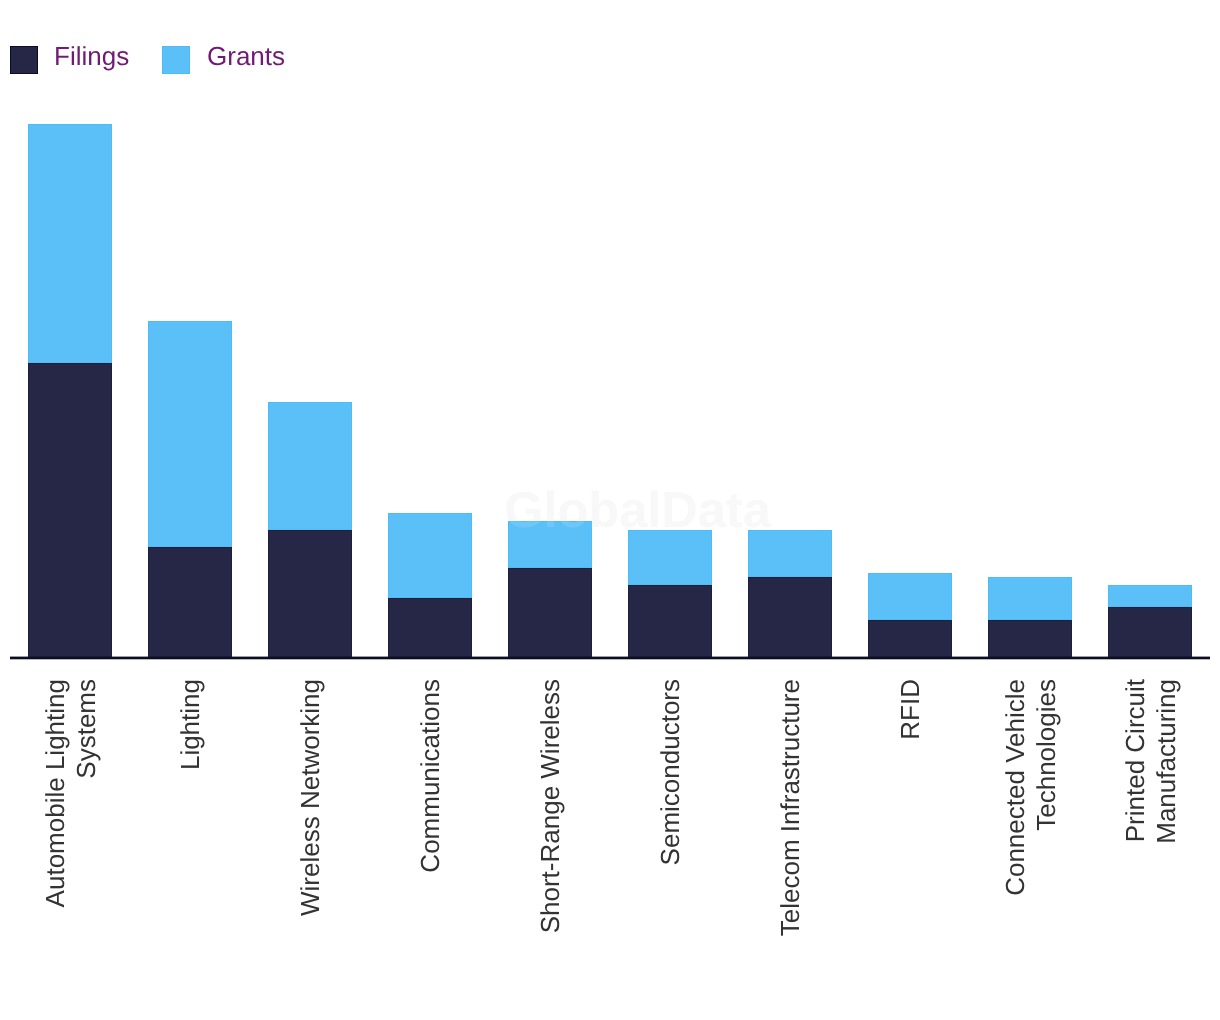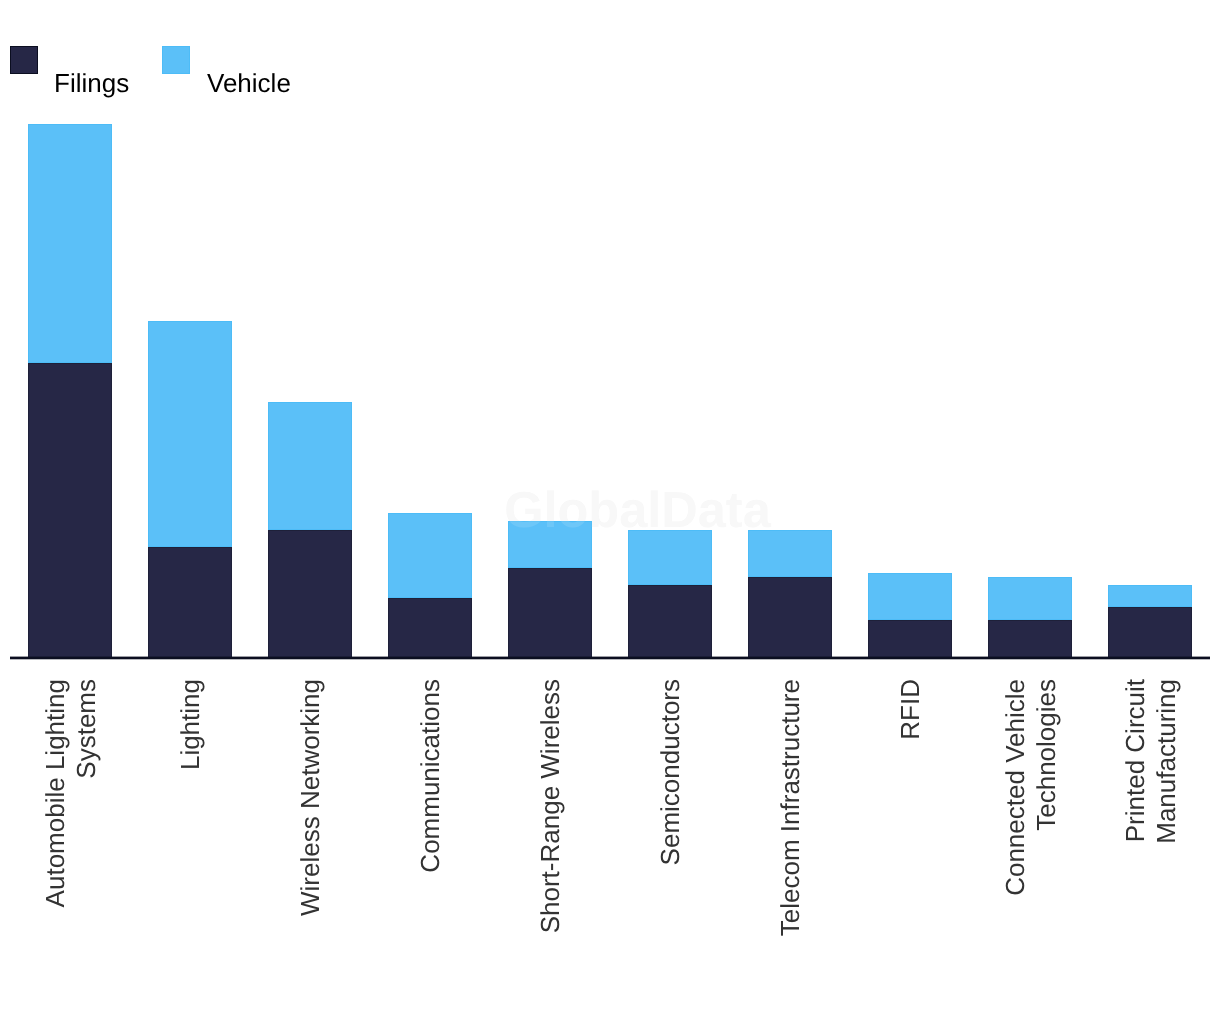--- a/index.html
+++ b/index.html
@@ -2,38 +2,38 @@
 <html><head>
 <meta charset="utf-8">
 <title>Chart</title>
 <style>
   html,body{margin:0;padding:0;}
   body{width:1220px;height:1020px;background:#ffffff;font-family:"Liberation Sans",sans-serif;overflow:hidden;-webkit-font-smoothing:antialiased;text-rendering:geometricPrecision;}
   .wrap{position:relative;width:1220px;height:1020px;}
   
   .legend{position:absolute;left:0;top:0;width:1220px;height:100px;}
   .legend-swatch{position:absolute;top:46px;width:26px;height:26px;border:1px solid #0b0e20;}
-  .legend-label{position:absolute;font-size:26px;color:#000000;line-height:26px;white-space:nowrap;top:43.0px;transform:translateZ(0);margin-top:27px;}
+  .legend-label{position:absolute;font-size:26px;color:#701a75;line-height:26px;white-space:nowrap;top:43.0px;transform:translateZ(0);}
   
   .plot{position:absolute;left:0;top:0;width:1220px;height:1020px;}
   .bars{position:absolute;left:0;top:0;}
   .axis{position:absolute;left:0;top:0;pointer-events:none;}
   .watermark{position:absolute;left:476.2px;top:479.7px;font-size:50.5px;font-weight:bold;color:#f7f7f7;letter-spacing:0px;white-space:nowrap;transform:translateZ(0);margin-left:28px;}
   .watermark-over{color:rgba(255,255,255,0.12);}
   .tick{position:absolute;top:679px;transform-origin:0 0;transform:translateZ(0) rotate(-90deg) translateX(-100%);font-size:26px;color:#333333;line-height:31px;text-align:right;width:260px;}
 </style>
 </head>
 <body>
 
 <div class="wrap">
   <div class="legend">
     <span class="legend-swatch" style="left:10px;background:#262746;border-color:#0b0e20"></span>
     <span class="legend-label" style="left:54px">Filings</span>
     <span class="legend-swatch" style="left:162px;background:#5bc0f8;border-color:#4dbcf7"></span>
-    <span class="legend-label" style="left:207px">Vehicle</span>
+    <span class="legend-label" style="left:207px">Grants</span>
   </div>
 
   <div class="watermark">GlobalData</div>
 
   <svg class="bars" id="bars" width="1220" height="1020" viewBox="0 0 1220 1020">
       <g>
         <rect x="28.5" y="124.5" width="83" height="238" fill="#5bc0f8" stroke="#4dbcf7" stroke-width="1"></rect>
         <rect x="28.5" y="363.5" width="83" height="294" fill="#262746" stroke="#1e2039" stroke-width="1"></rect>
       </g>
       <g>

